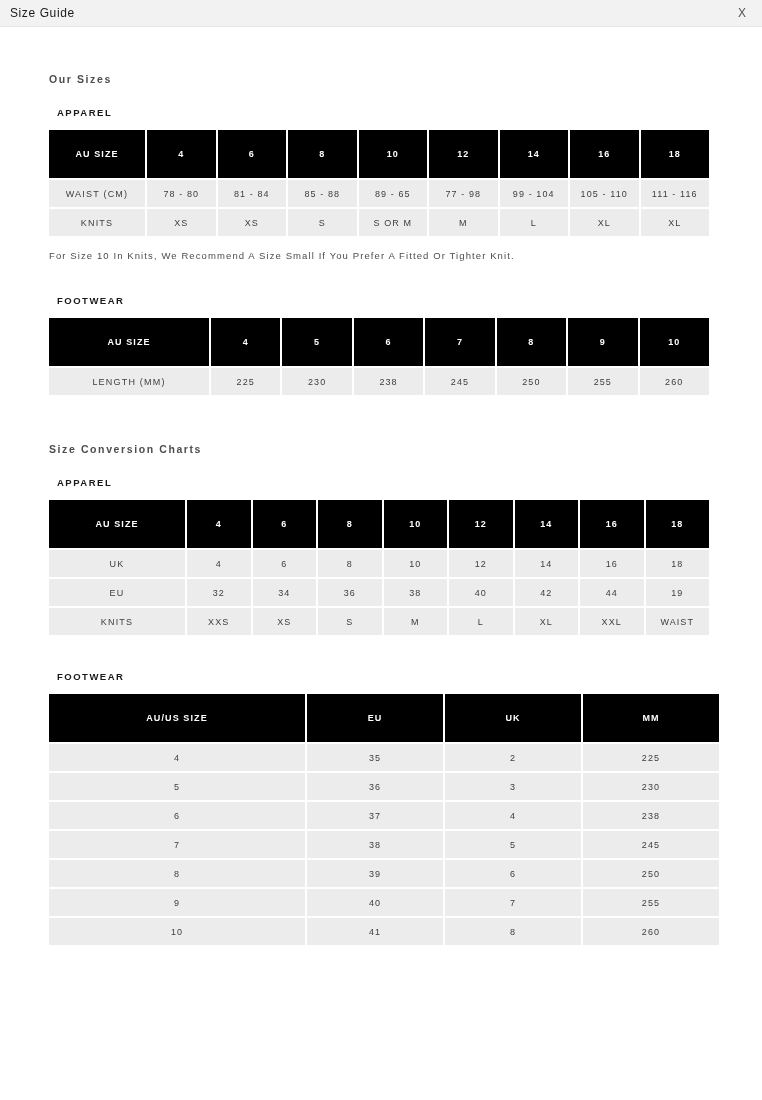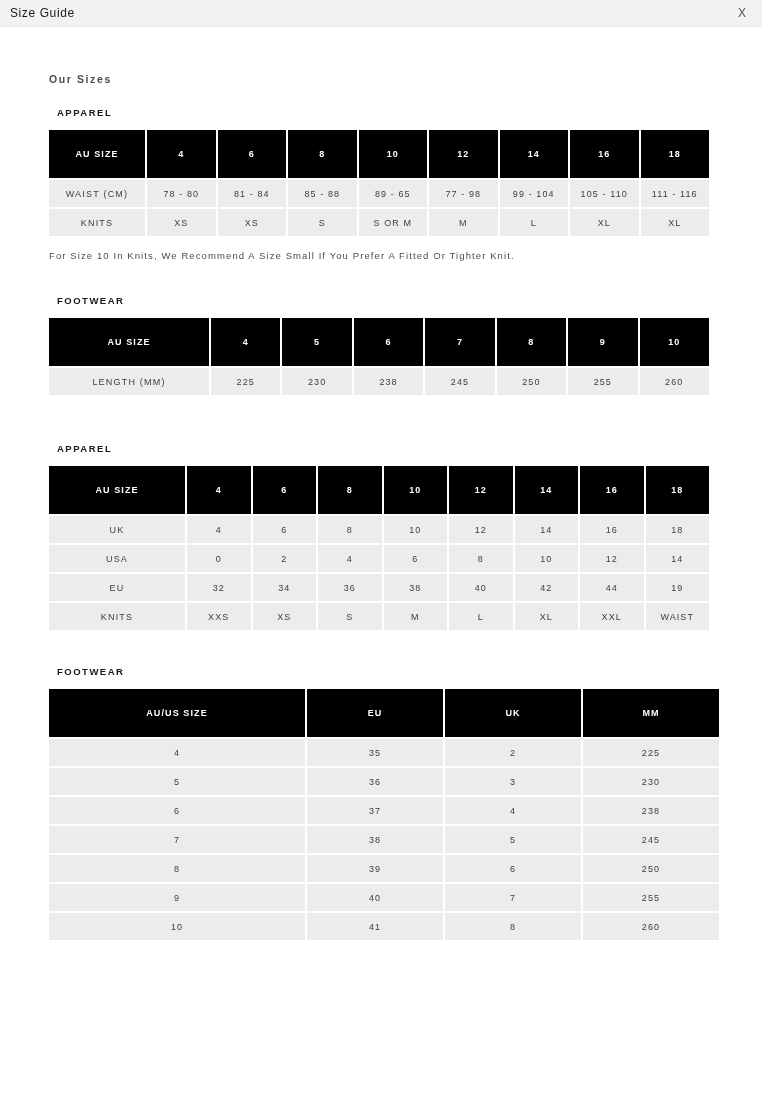--- a/index.html
+++ b/index.html
@@ -178,20 +178,21 @@
         <td>245</td>
         <td>250</td>
         <td>255</td>
         <td>260</td>
       </tr>
     </tbody>
   </table>
 
   <div class="spacer-xl"></div>
 
+  <h2 class="section-heading">Size Conversion Charts</h2>
 
   <h3 class="sub-heading">APPAREL</h3>
   <table class="size-table">
     <thead>
       <tr>
         <th style="width:136px">AU SIZE</th>
         <th>4</th>
         <th>6</th>
         <th>8</th>
         <th>10</th>
@@ -207,31 +208,20 @@
         <td>4</td>
         <td>6</td>
         <td>8</td>
         <td>10</td>
         <td>12</td>
         <td>14</td>
         <td>16</td>
         <td>18</td>
       </tr>
       <tr>
-        <td class="rowlabel">USA</td>
-        <td>0</td>
-        <td>2</td>
-        <td>4</td>
-        <td>6</td>
-        <td>8</td>
-        <td>10</td>
-        <td>12</td>
-        <td>14</td>
-      </tr>
-      <tr>
         <td class="rowlabel">EU</td>
         <td>32</td>
         <td>34</td>
         <td>36</td>
         <td>38</td>
         <td>40</td>
         <td>42</td>
         <td>44</td>
         <td>19</td>
       </tr>

